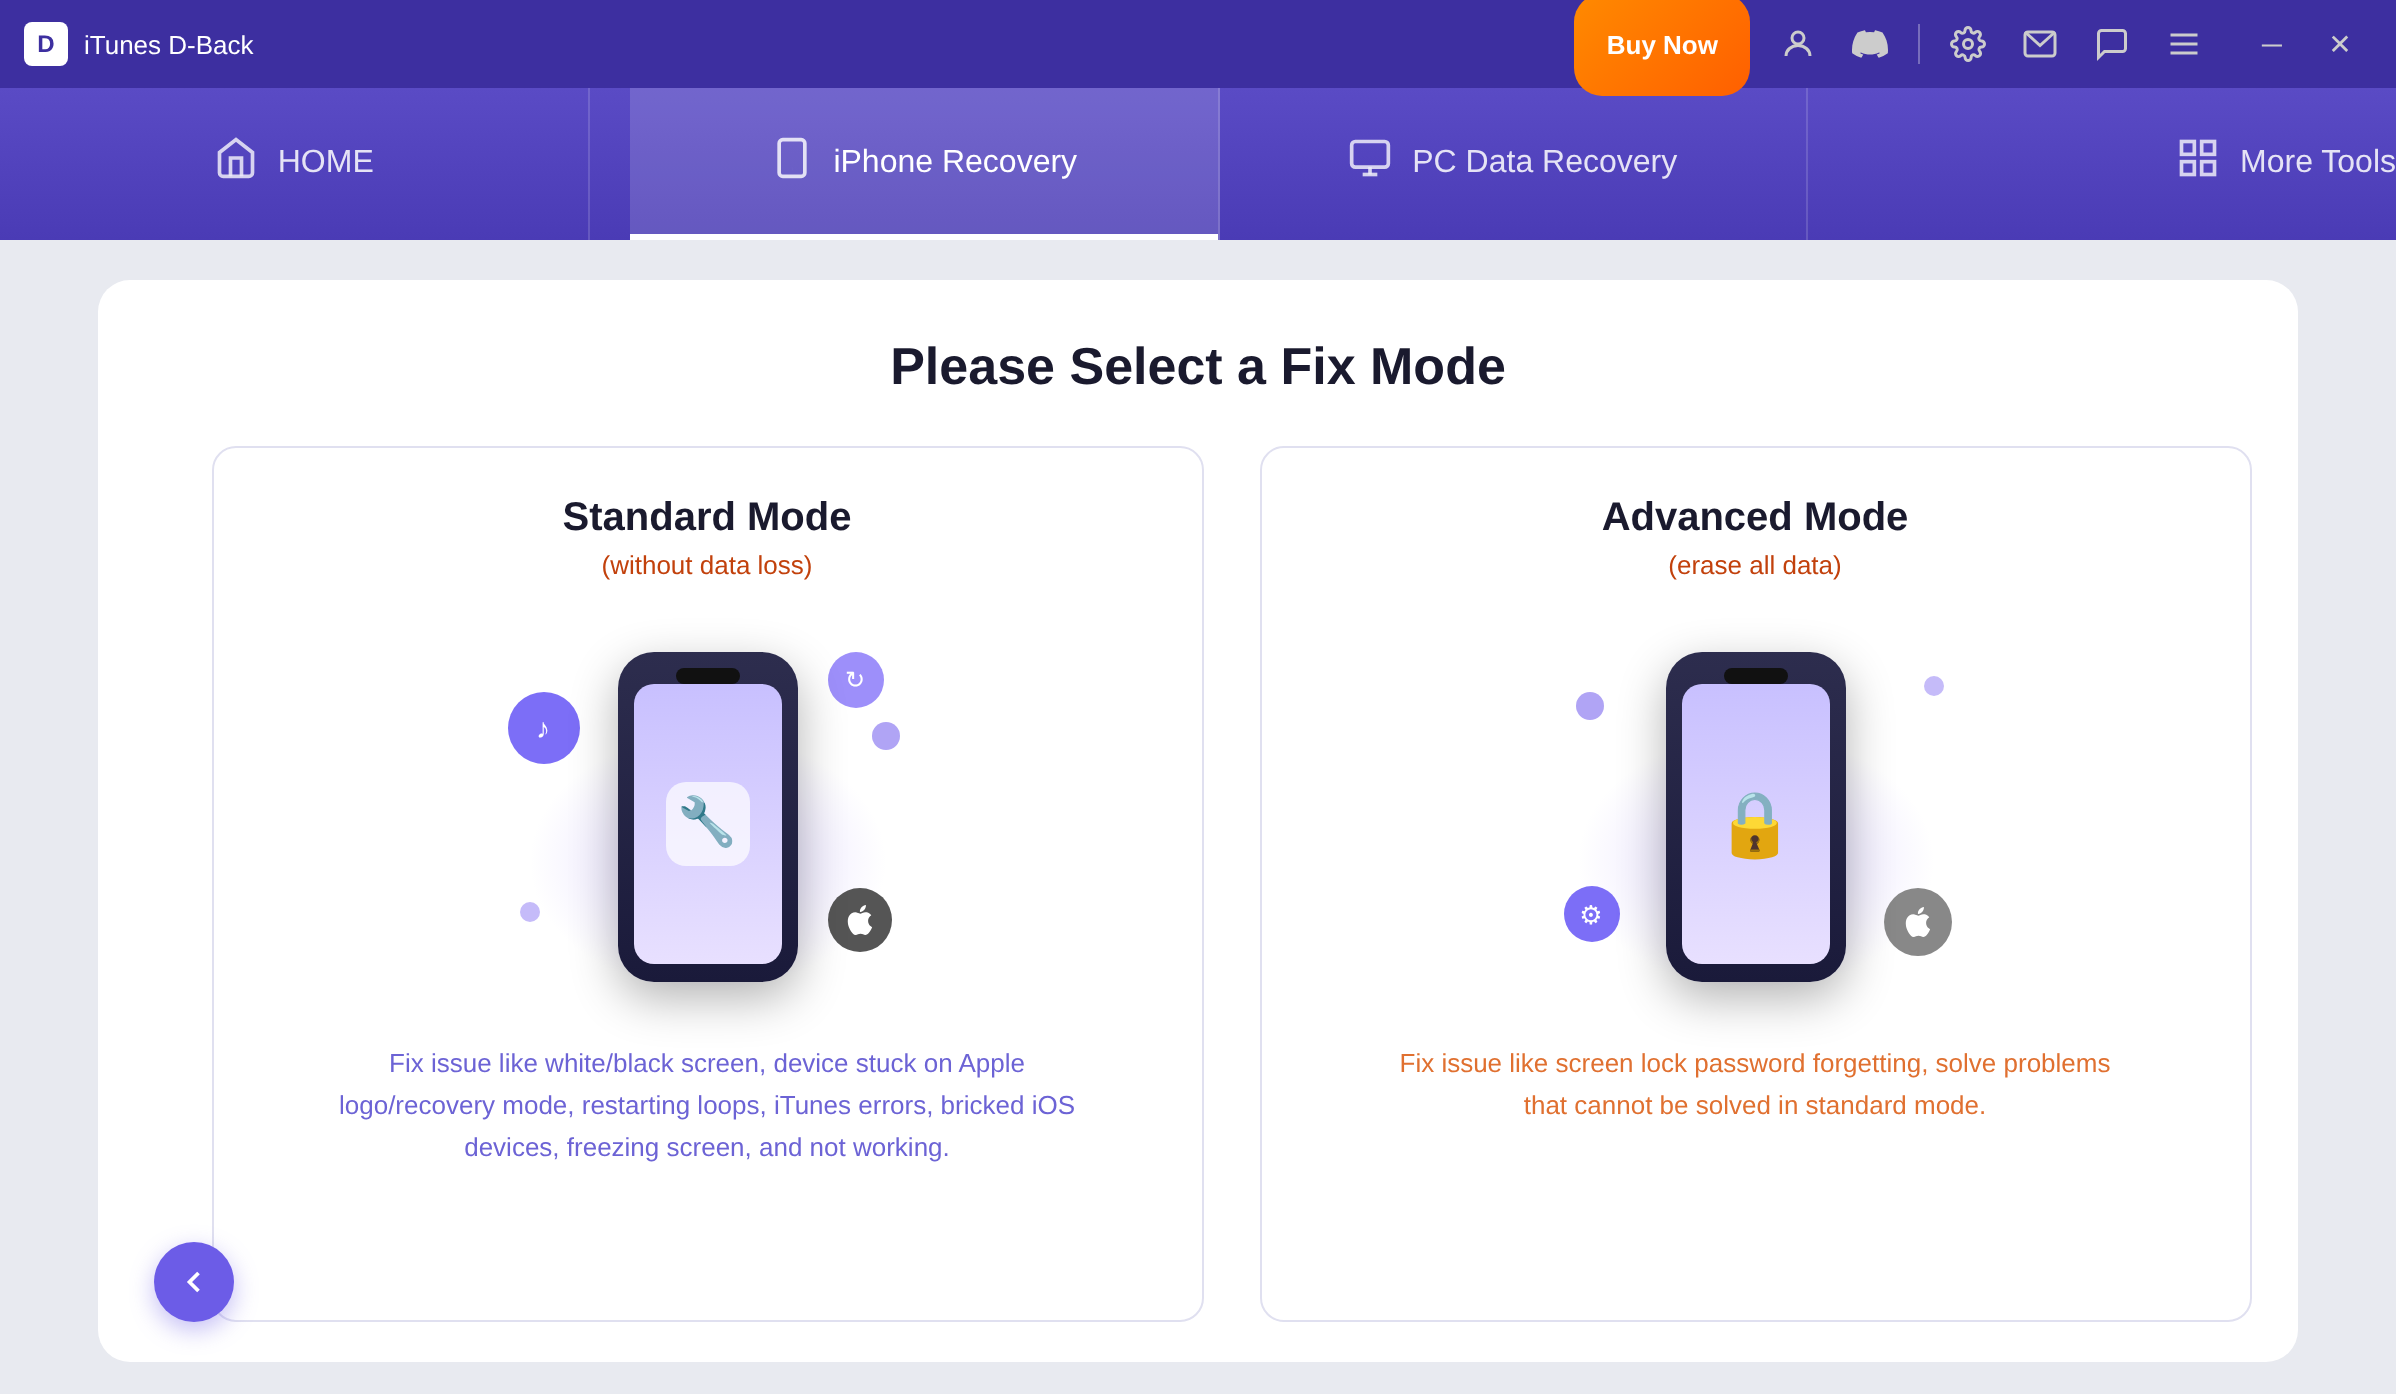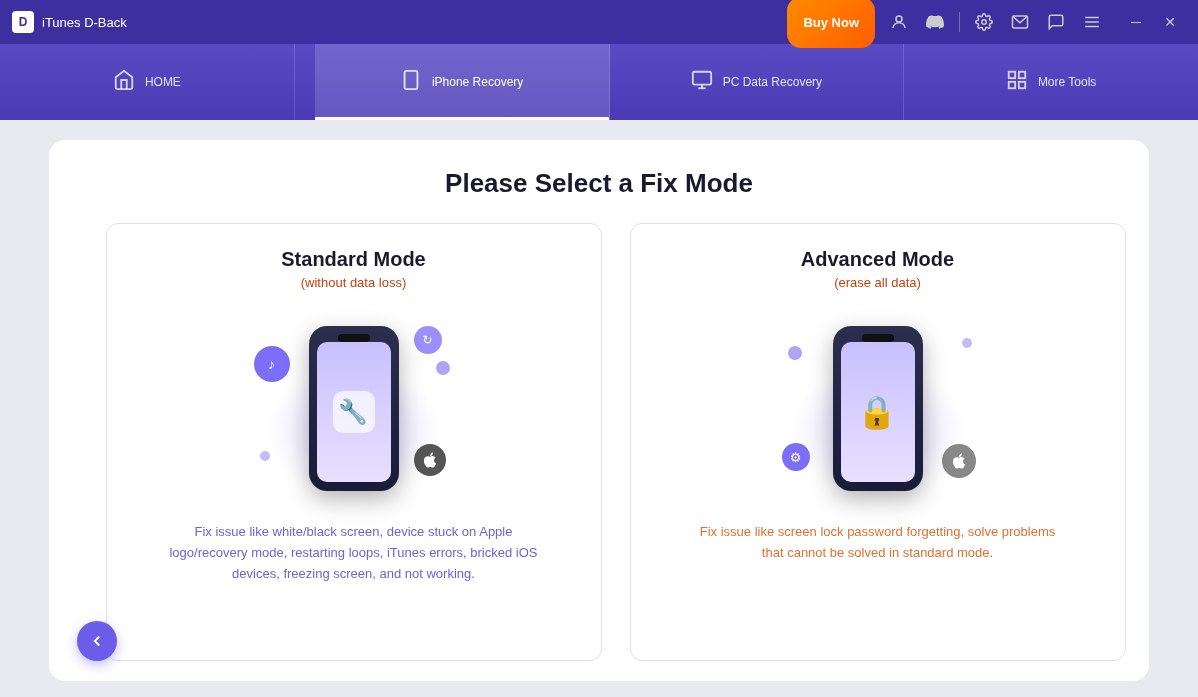--- a/index.html
+++ b/index.html
@@ -98,27 +98,27 @@
       height: 76px;
     }
     .nav-item {
       flex: 1;
       display: flex;
       align-items: center;
       justify-content: center;
       gap: 10px;
       cursor: pointer;
       color: rgba(255,255,255,0.85);
-      font-size: 12px;
+      font-size: 16px;
       font-weight: 500;
       border-right: 1px solid rgba(255,255,255,0.15);
       position: relative;
       transition: background 0.2s;
     }
-    .nav-item:last-child { border-right: none; }
+    .nav-item:last-child { border-right: none; justify-content: flex-end; }
     .nav-item.active {
       background: rgba(255,255,255,0.15);
       color: #fff;
       margin-left: 20px;
     }
     .nav-item.active::after {
       content: '';
       position: absolute;
       bottom: 0;
       left: 0;

